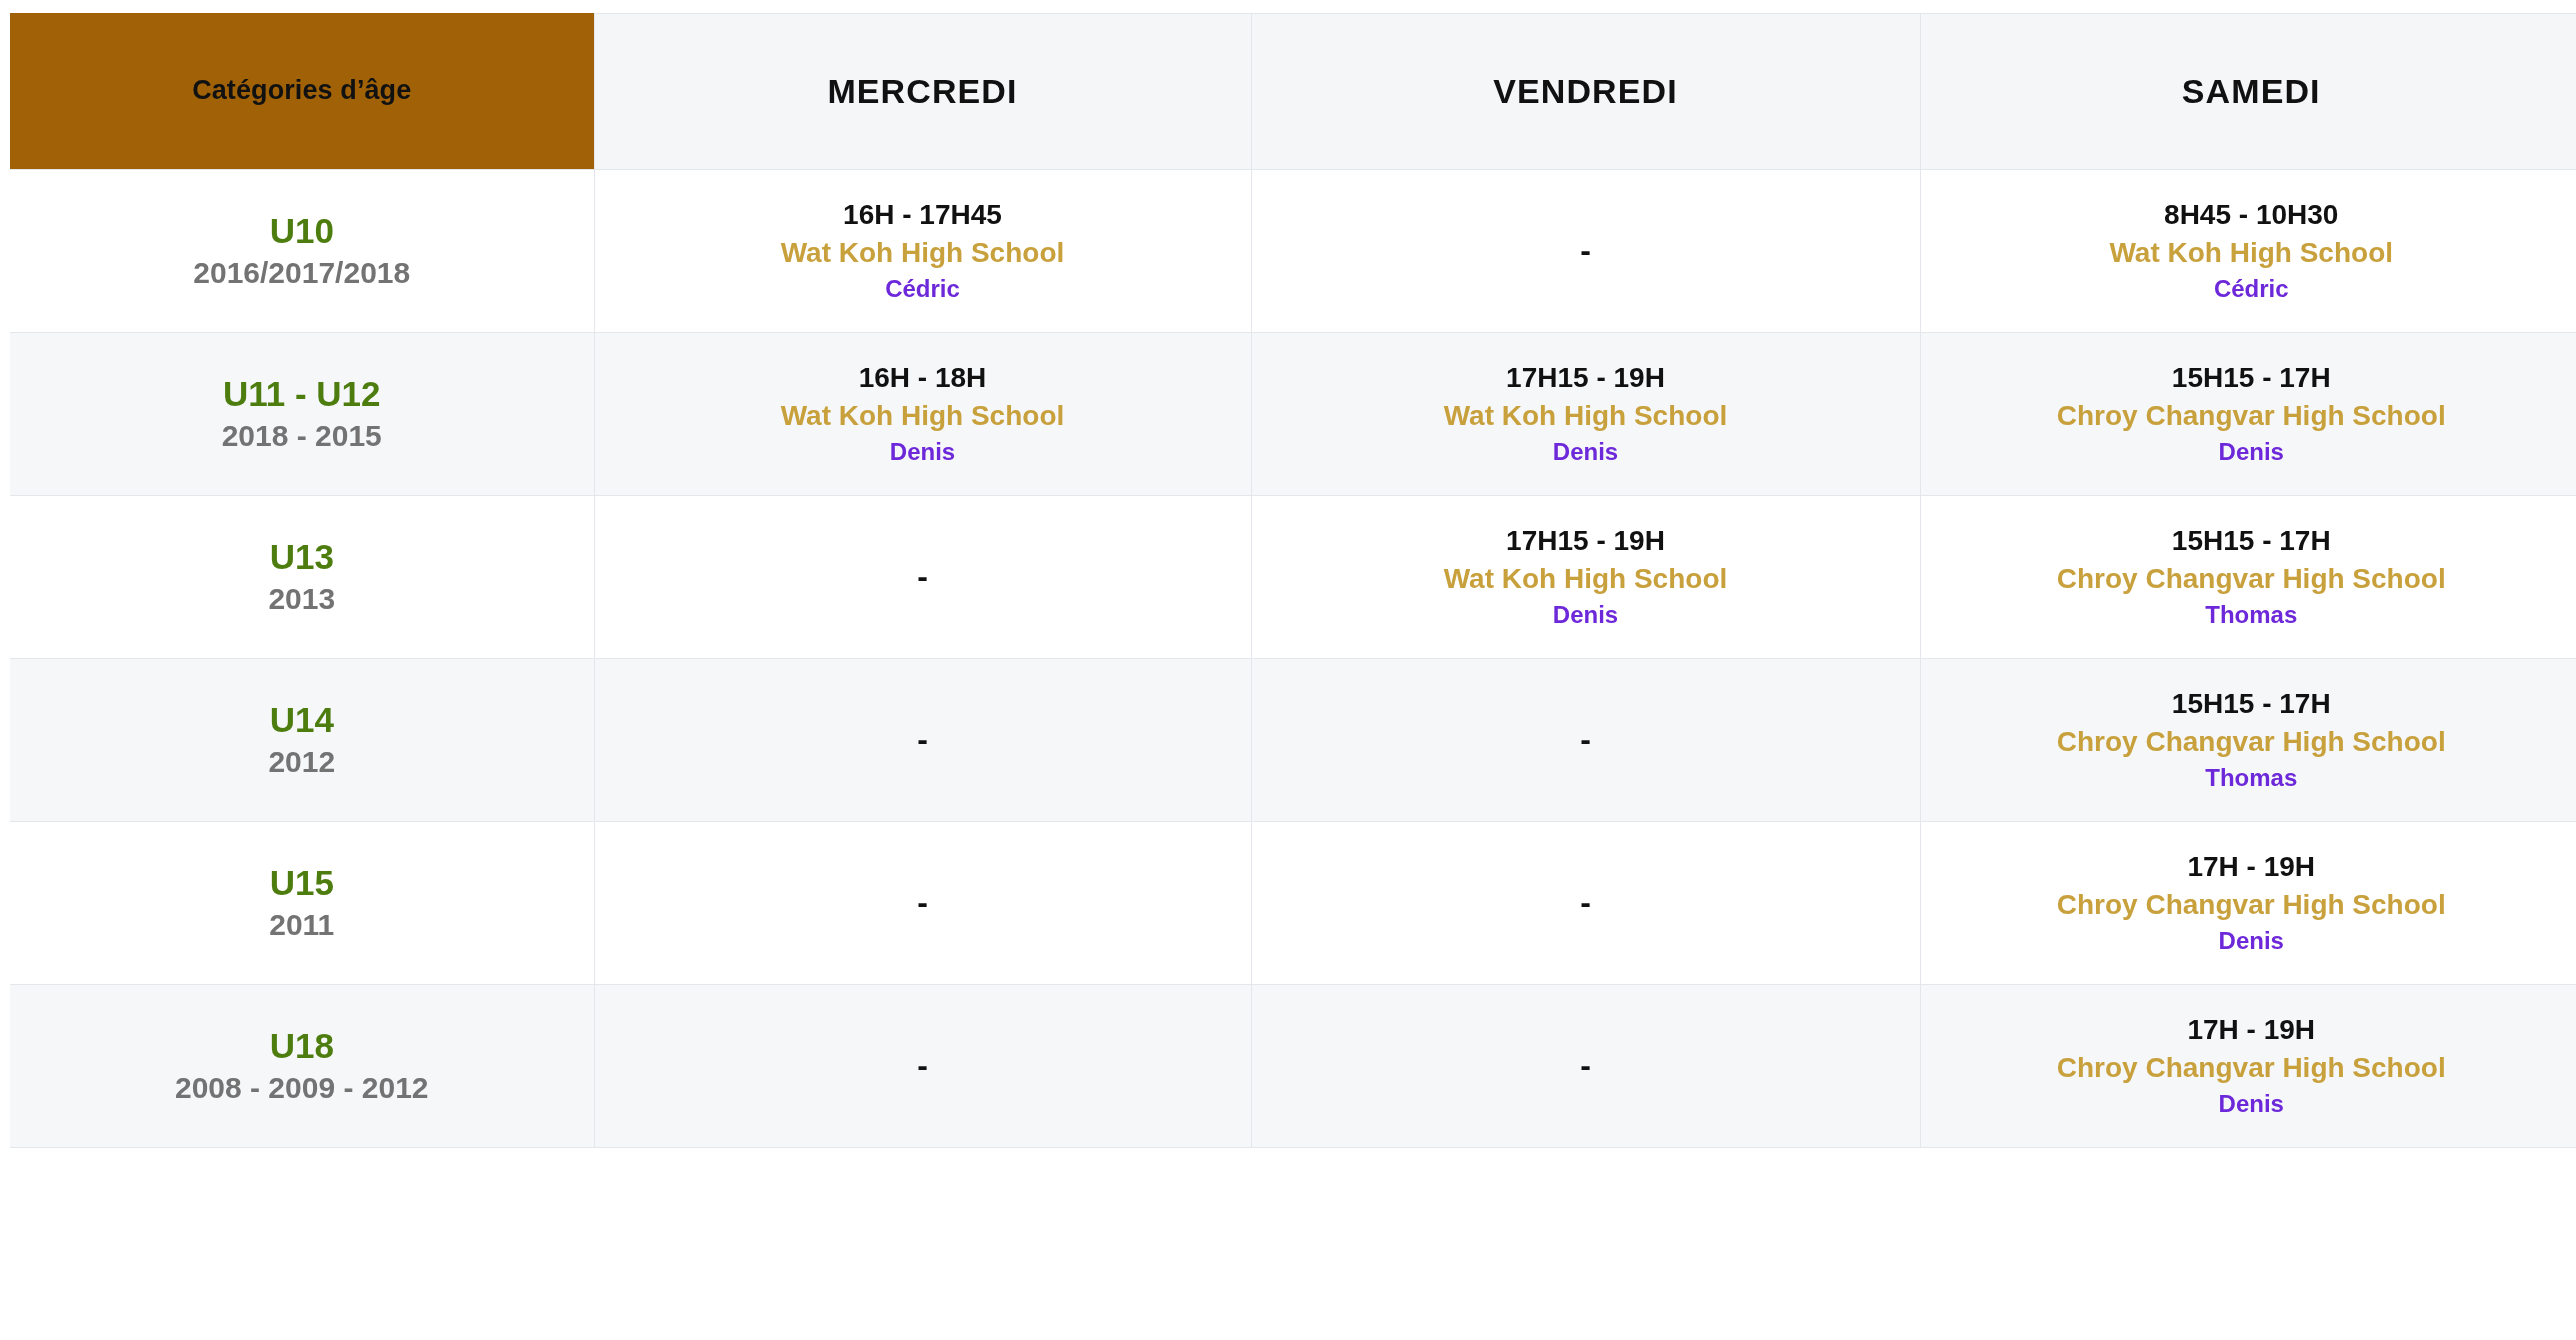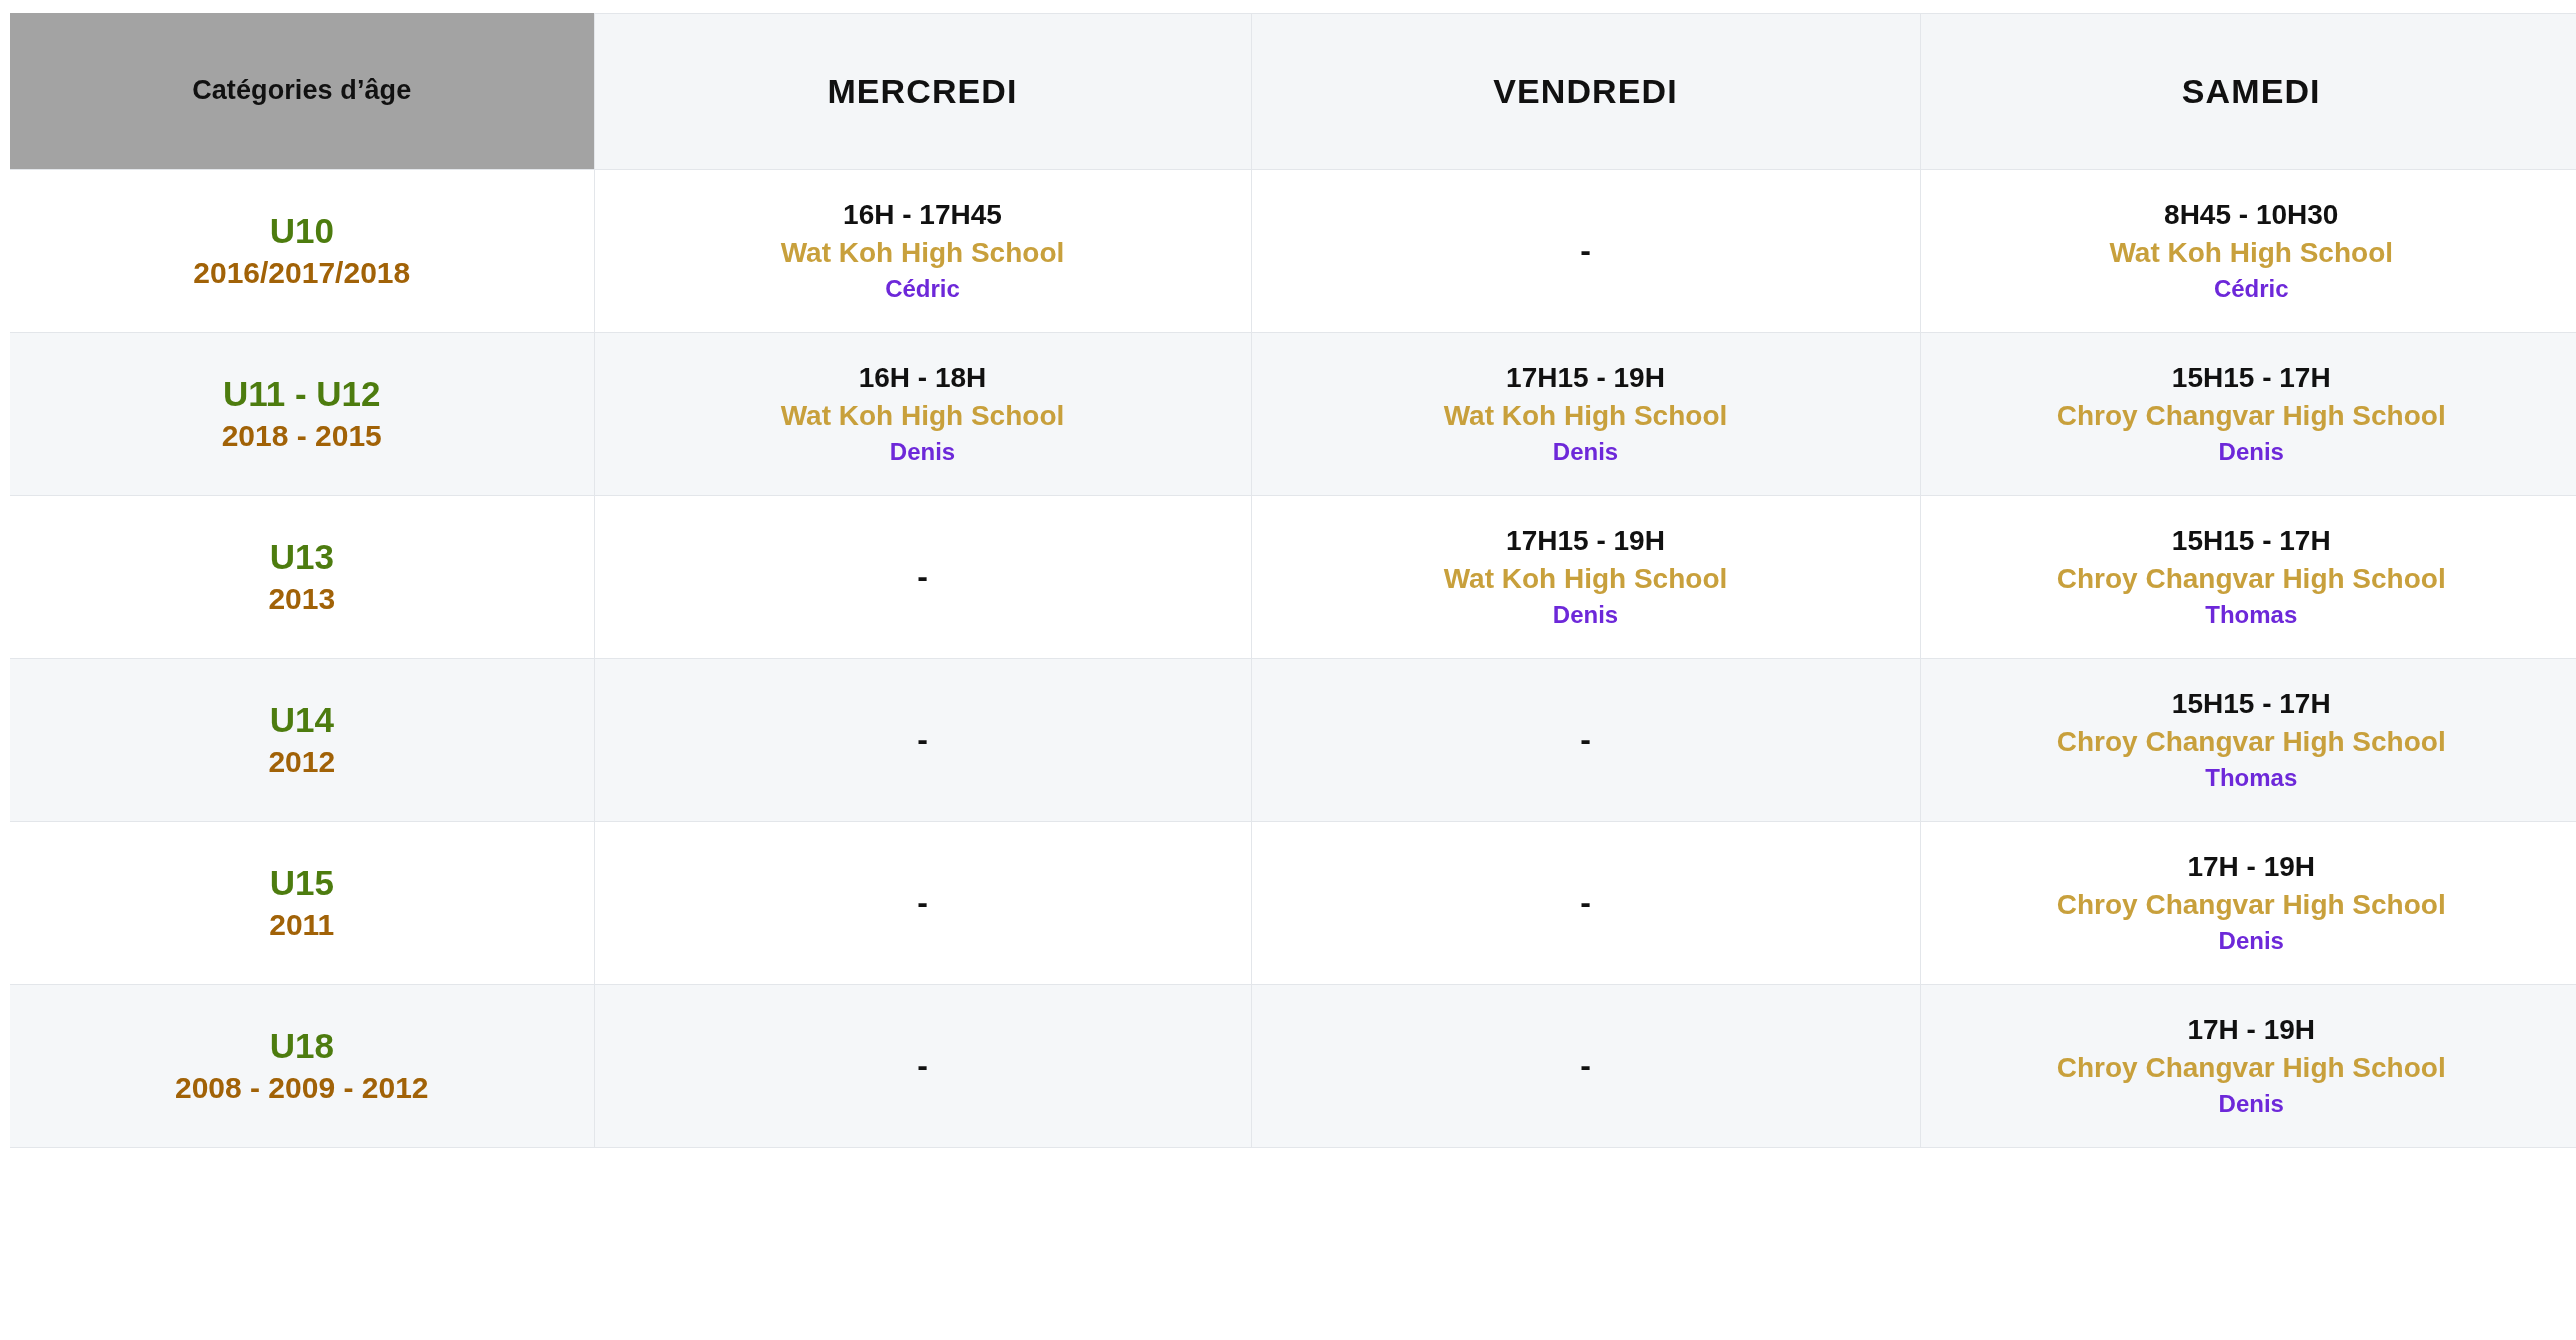--- a/index.html
+++ b/index.html
@@ -36,21 +36,21 @@
     vertical-align: middle;
     text-align: center;
     padding: 0;
   }
 
   thead th {
     height: 155px;
     font-weight: bold;
   }
   th.age-head {
-    background: #a3a3a3;
+    background: #a16207;
     font-size: 27px;
     letter-spacing: 0.1px;
     color: #111111;
     border-left: none;
     border-top: none;
   }
   th.day-head {
     background: #f4f6f8;
     font-size: 34px;
     letter-spacing: 1.1px;
@@ -67,21 +67,21 @@
   }
   .age-code {
     font-size: 35px;
     font-weight: bold;
     color: #4d7c0f;
     line-height: 1.18;
   }
   .age-years {
     font-size: 30px;
     font-weight: bold;
-    color: #a16207;
+    color: #737373;
     line-height: 1.2;
     margin-top: 4.2px;
   }
 
   .slot {
     display: flex;
     flex-direction: column;
     align-items: center;
     justify-content: space-between;
     line-height: 1.22;

